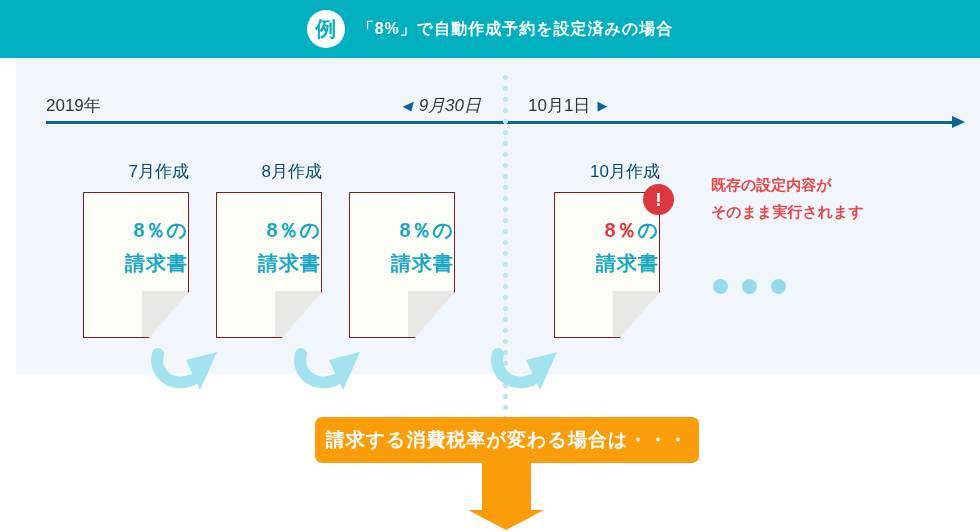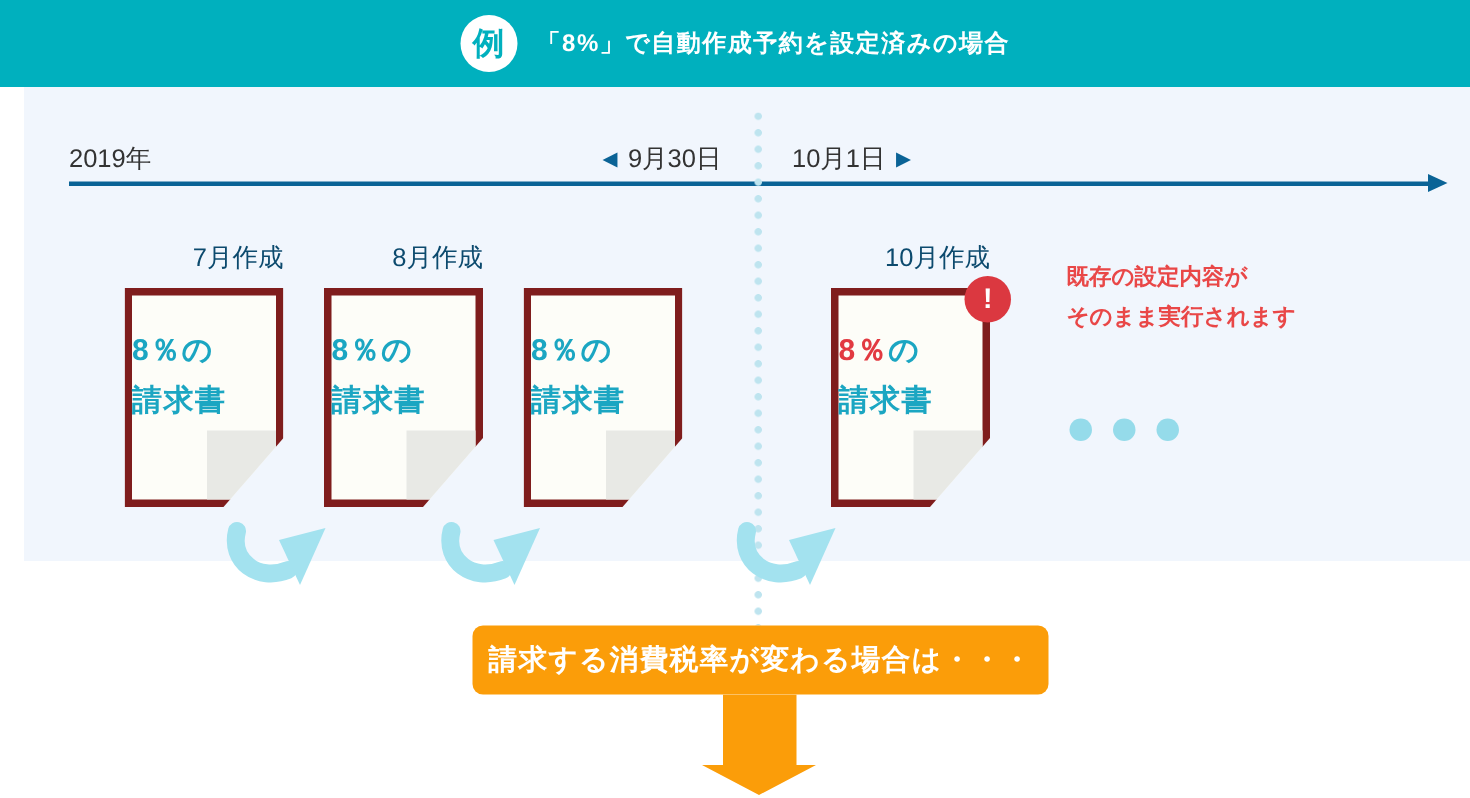--- a/index.html
+++ b/index.html
@@ -16,40 +16,40 @@
   .badge{
     width:38px;height:38px;border-radius:50%;background:#fff;color:#00B0BE;
     font-weight:bold;font-size:21px;display:flex;align-items:center;justify-content:center;flex:0 0 auto;
   }
   .title{color:#fff;font-weight:bold;font-size:16px;letter-spacing:1px;}
   
   .panel{position:absolute;left:16px;top:58px;width:980px;height:316px;background:#F1F6FD;}
   
   .tl-label{position:absolute;top:36px;font-size:17px;color:#333;white-space:nowrap;}
   .tl-year{left:30px;}
-  .tl-before{right:515px;}
+  .tl-before{right:515px;font-style:italic;}
   .tl-after{left:512px;}
   .tri{color:#0A6396;font-size:13px;position:relative;top:-1px;}
   .tri.l{margin-right:7px;} .tri.r{margin-left:7px;}
   .tl-line{position:absolute;left:30px;top:63px;width:906px;height:3px;background:#0A6396;}
   .tl-line::after{
     content:"";position:absolute;right:-13px;top:-5px;width:0;height:0;
     border-left:13px solid #0A6396;border-top:6px solid transparent;border-bottom:6px solid transparent;
   }
   
   .dotted{
     position:absolute;left:487px;top:17px;width:5px;height:342px;
     background-image:radial-gradient(circle at 2.5px 2.5px,#BEE4EF 2.2px,rgba(0,0,0,0) 2.7px);
     background-size:5px 11px;background-repeat:repeat-y;
   }
   
   .card-label{position:absolute;top:102px;width:106px;text-align:right;font-size:17px;color:#0c4a6e;white-space:nowrap;}
   .card{
     position:absolute;top:134px;width:106px;height:146px;box-sizing:border-box;
-    background:#FDFDF8;border:5px solid #7f1d1d;text-align:left;
+    background:#FDFDF8;border:1px solid #7f1d1d;text-align:right;
     clip-path:polygon(0 0,100% 0,100% calc(100% - 46px),calc(100% - 40px) 100%,0 100%);
   }
   .card .fold{position:absolute;right:0;bottom:0;width:46px;height:46px;background:#E8E9E5;}
   .card .txt{margin-top:21px;font-size:20px;font-weight:bold;color:#1BA6C2;line-height:33px;letter-spacing:1px;}
   .card.alert .tax{color:#E23A41;}
   
   .swoosh{position:absolute;top:288px;width:70px;height:48px;}
   
   .alert-badge{
     position:absolute;left:627px;top:126px;width:31px;height:31px;border-radius:50%;

